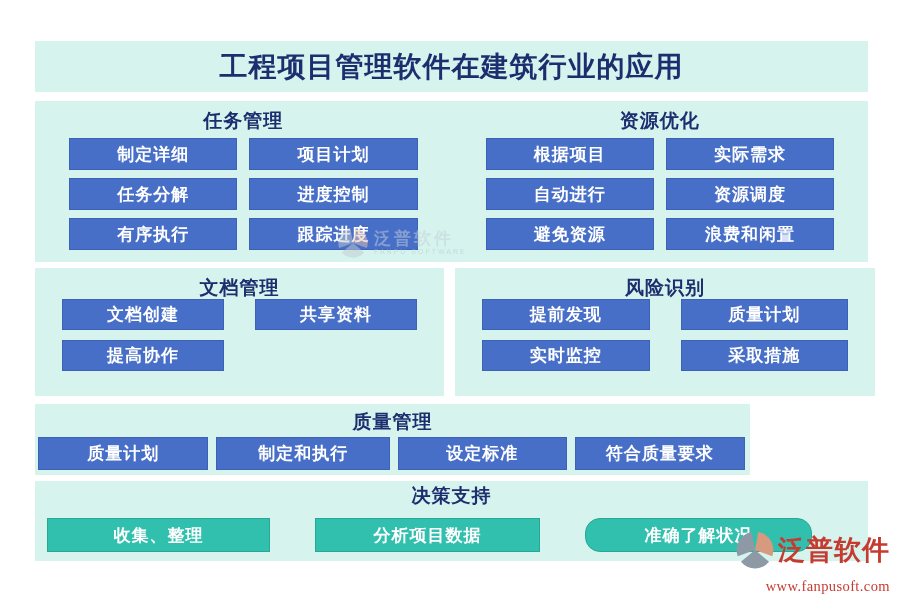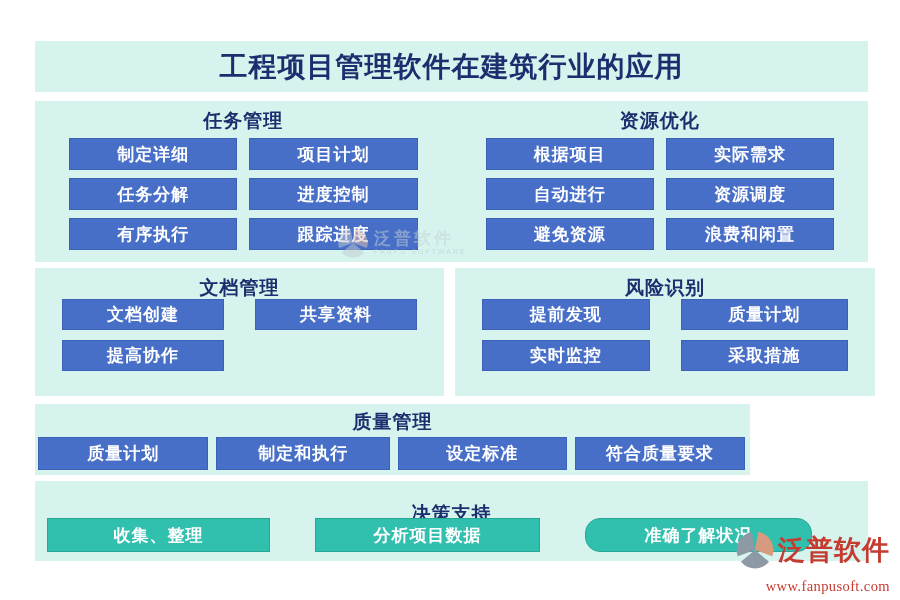--- a/index.html
+++ b/index.html
@@ -51,21 +51,21 @@
   
   .panel-quality{left:35px;top:404px;width:715px;height:71px;text-decoration:underline;}
   .panel-quality h2{top:5px;}
   .panel-quality .grid{
     position:absolute;top:33px;left:3px;right:5px;
     display:grid;grid-template-columns:1fr 1.02fr 0.99fr 1fr;column-gap:8px;
   }
   .panel-quality .chip{height:33px;}
   
   .panel-decision{left:35px;top:481px;width:833px;height:80px;}
-  .panel-decision h2{top:20px;}
+  .panel-decision h2{top:2px;}
   .panel-decision .chip{position:absolute;top:37px;height:34px;}
   .dec-0{left:12px;width:223px;}
   .dec-1{left:280px;width:225px;}
   .dec-2{left:550px;width:227px;border-radius:15px;}
   
   .chip{
     box-sizing:border-box;display:flex;align-items:center;justify-content:center;
     background:var(--blue);border:1px solid var(--blue-border);
     color:#ffffff;font-weight:bold;font-size:17px;letter-spacing:1px;cursor:default;
   }

